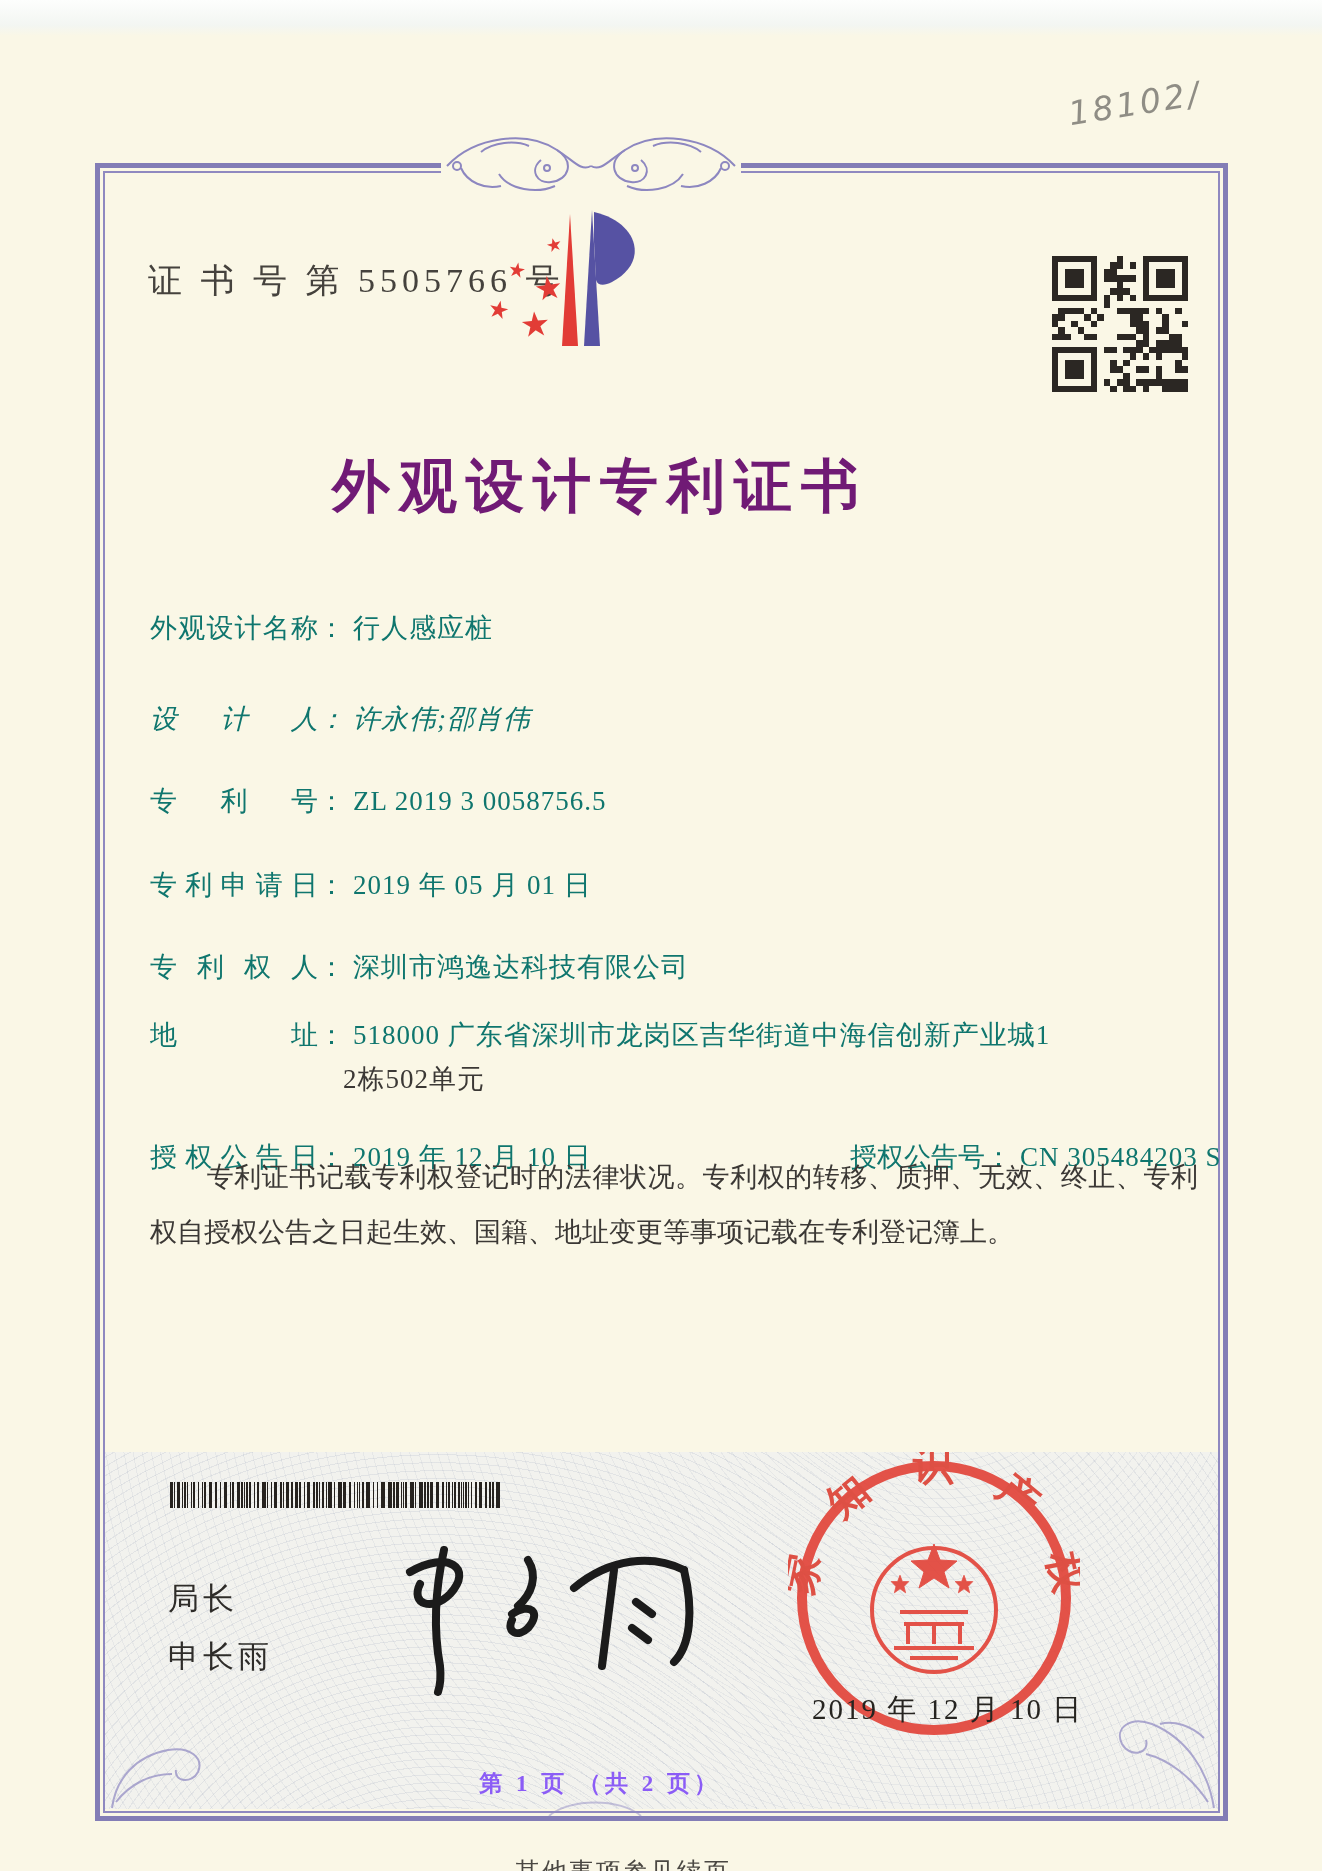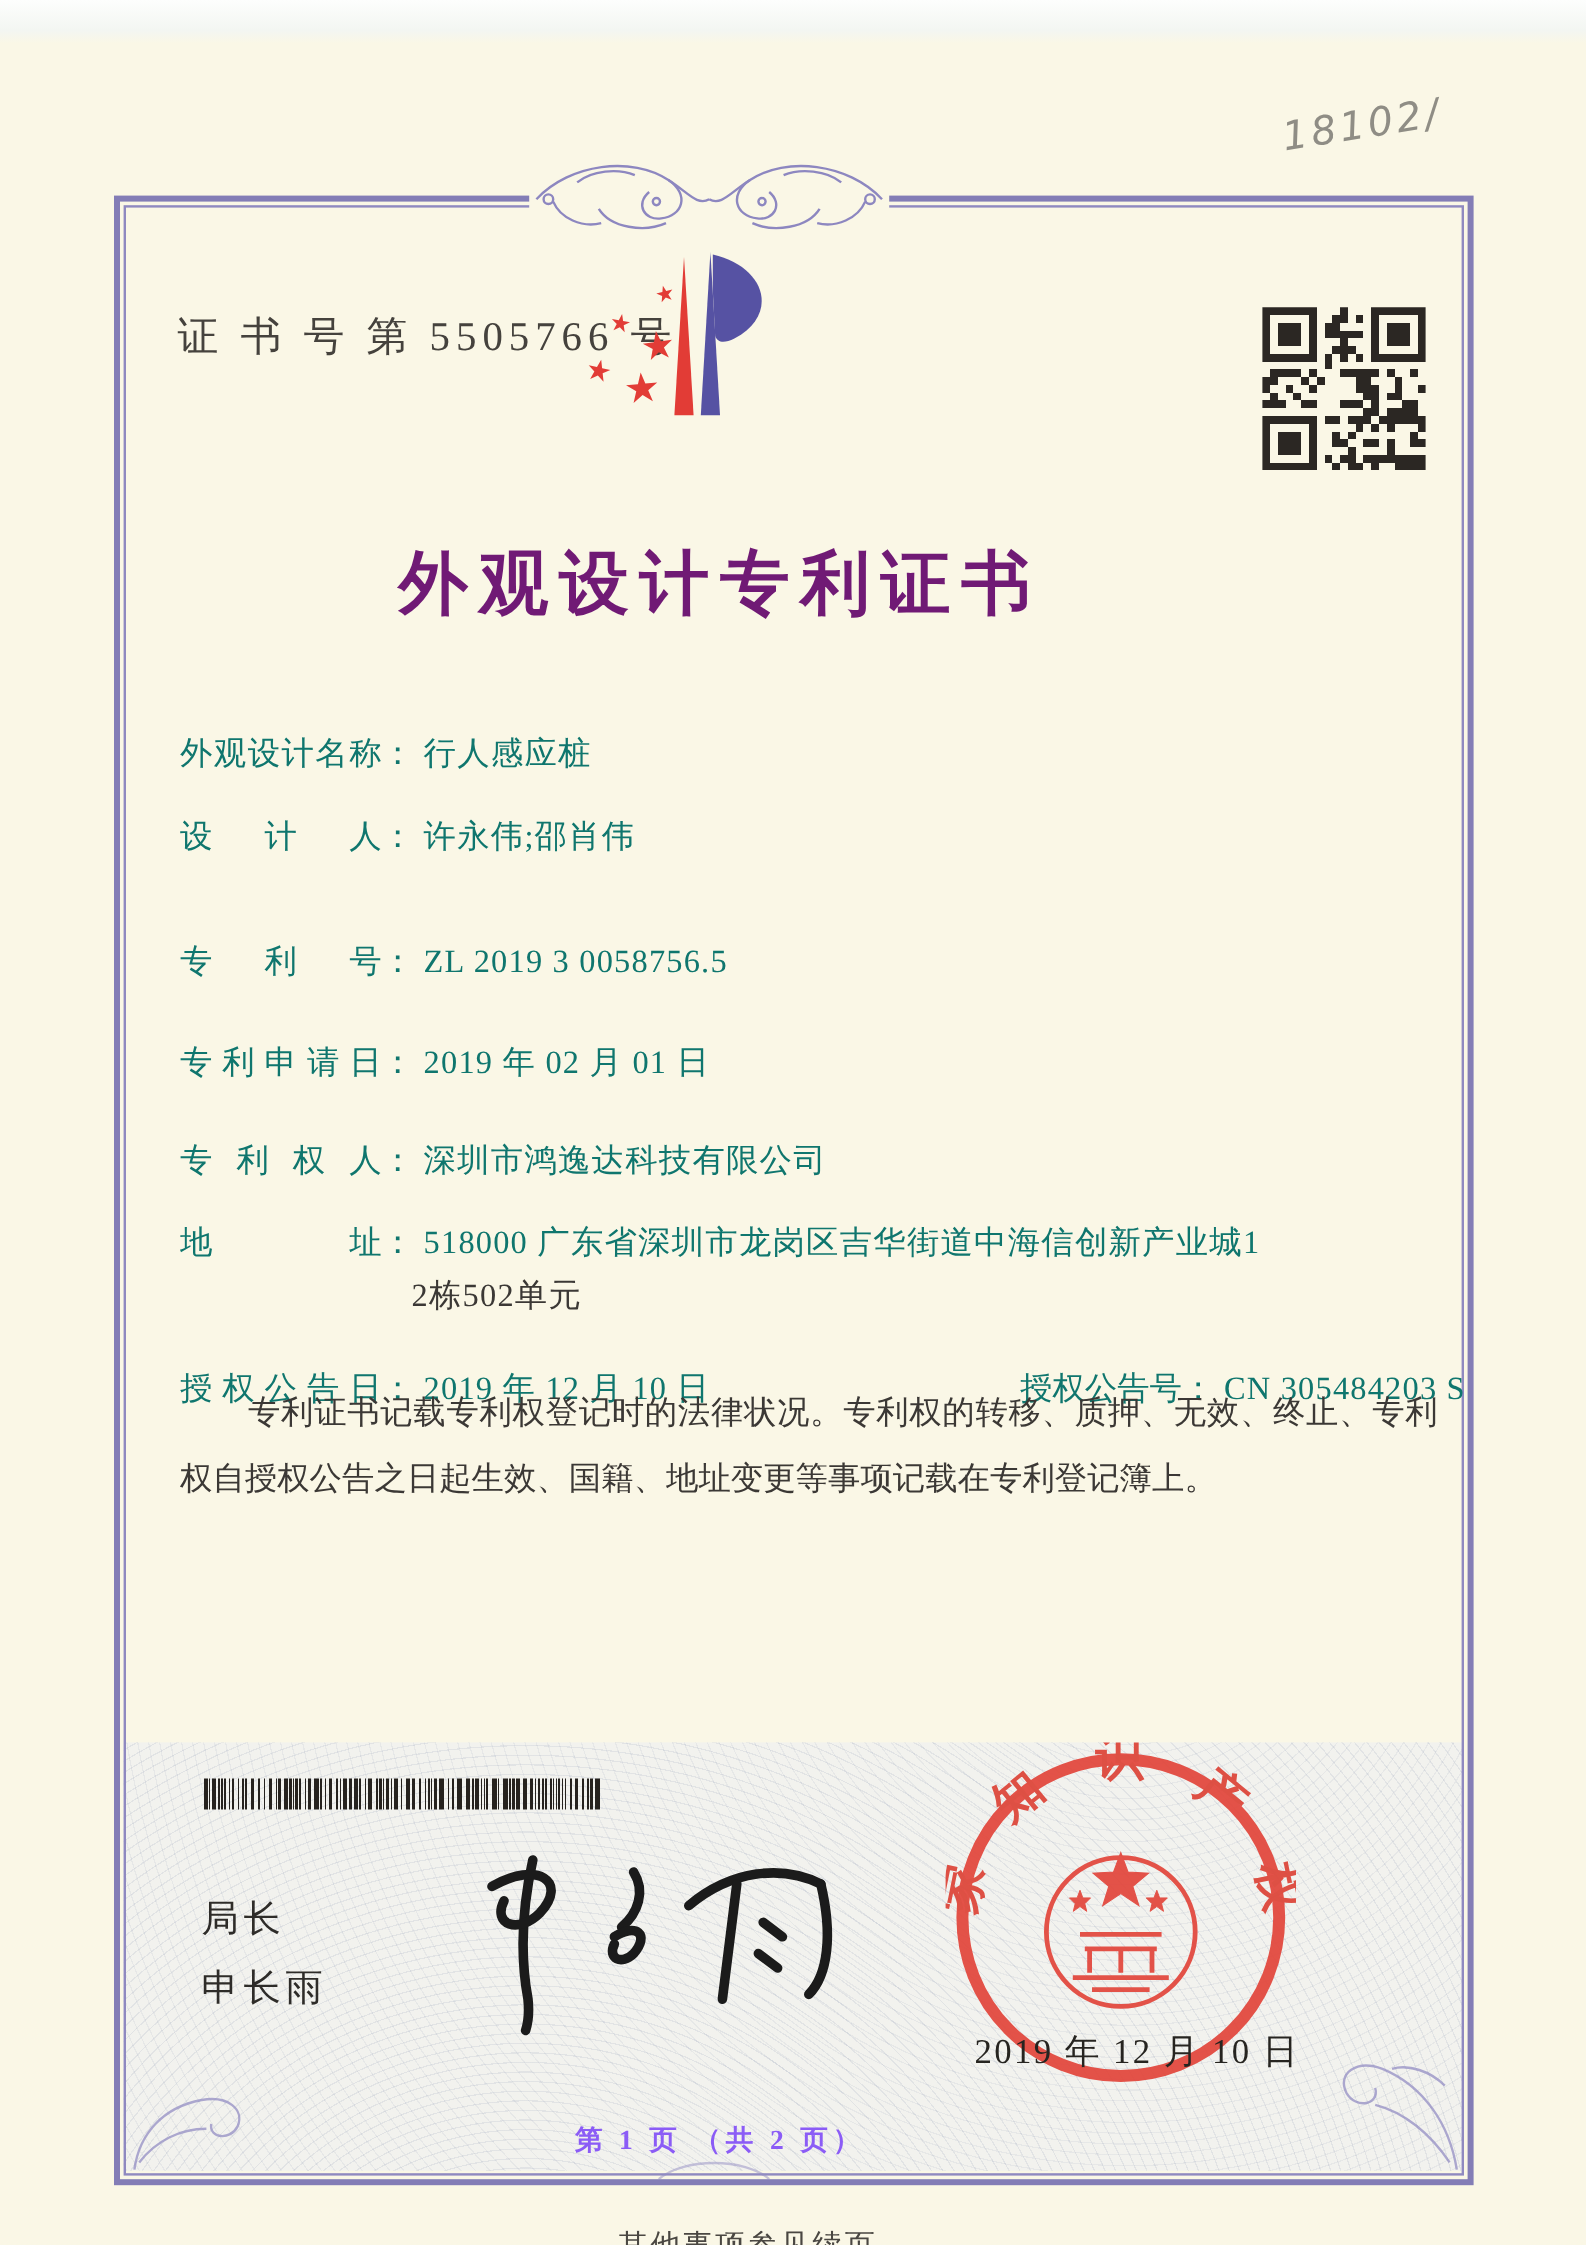--- a/index.html
+++ b/index.html
@@ -228,28 +228,28 @@
         <rect x="20" y="20" width="1" height="1"></rect>
       </g>
   </svg>
 </div>
 
 <div class="doc-title">外观设计专利证书</div>
 
 <div class="field" style="top:610px;">
   <span class="lbl">外观设计名称</span><span class="colon">：</span><span class="val">行人感应桩</span>
 </div>
-<div class="field" style="top:679px;">
+<div class="field" style="top:701px;font-style:italic;">
   <span class="lbl">设 计 人</span><span class="colon">：</span><span class="val">许永伟;邵肖伟</span>
 </div>
 <div class="field" style="top:783px;">
   <span class="lbl">专 利 号</span><span class="colon">：</span><span class="val">ZL 2019 3 0058756.5</span>
 </div>
 <div class="field" style="top:867px;">
-  <span class="lbl">专利申请日</span><span class="colon">：</span><span class="val">2019 年 02 月 01 日</span>
+  <span class="lbl">专利申请日</span><span class="colon">：</span><span class="val">2019 年 05 月 01 日</span>
 </div>
 <div class="field" style="top:949px;">
   <span class="lbl">专 利 权 人</span><span class="colon">：</span><span class="val">深圳市鸿逸达科技有限公司</span>
 </div>
 <div class="field" style="top:1017px;">
   <span class="lbl">地 址</span><span class="colon">：</span><span class="val">518000 广东省深圳市龙岗区吉华街道中海信创新产业城1</span>
 </div>
 <div class="addr2">2栋502单元</div>
 <div class="field" style="top:1139px;">
   <span class="lbl">授权公告日</span><span class="colon">：</span><span class="val">2019 年 12 月 10 日</span>

